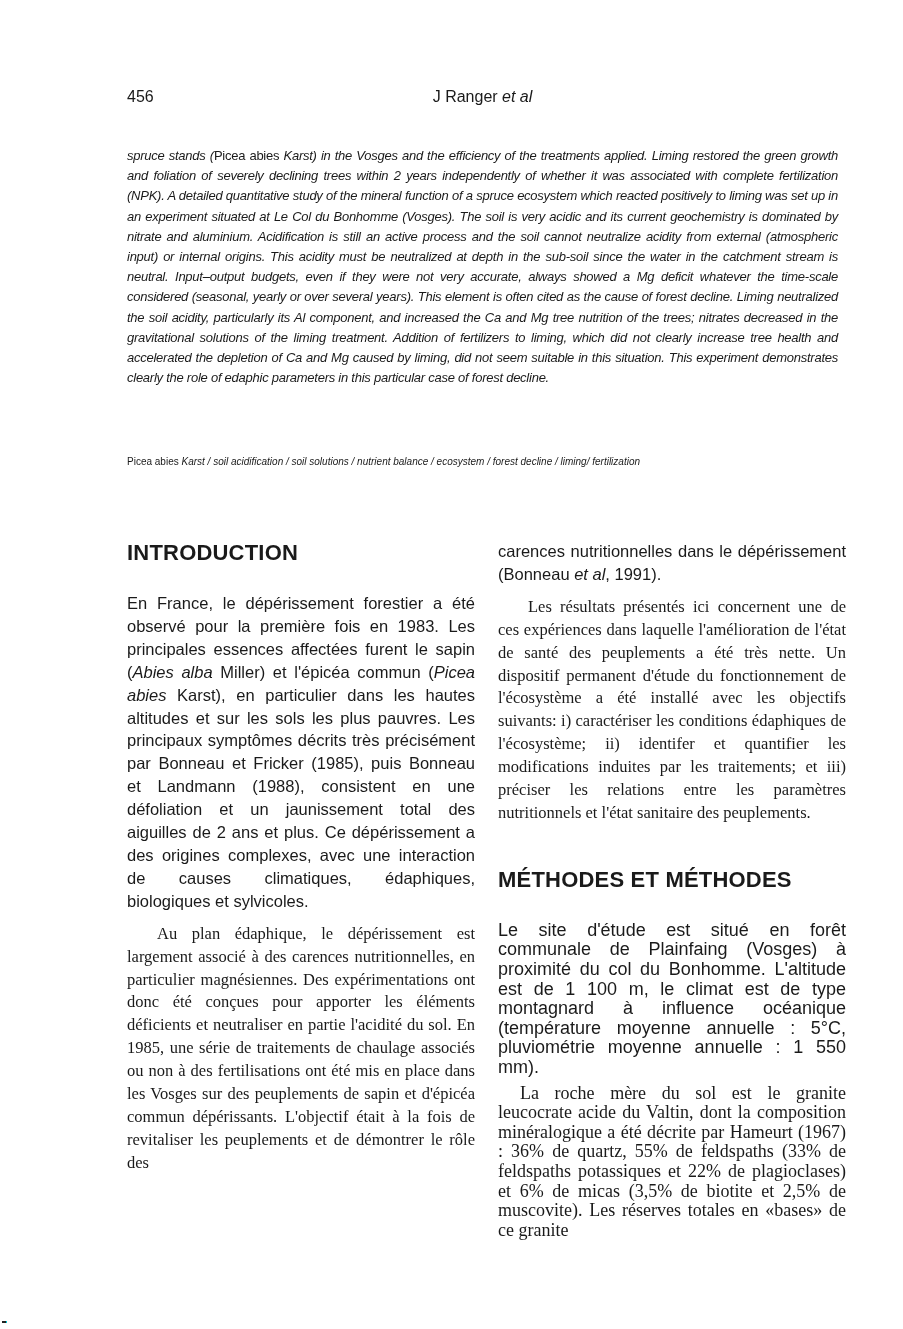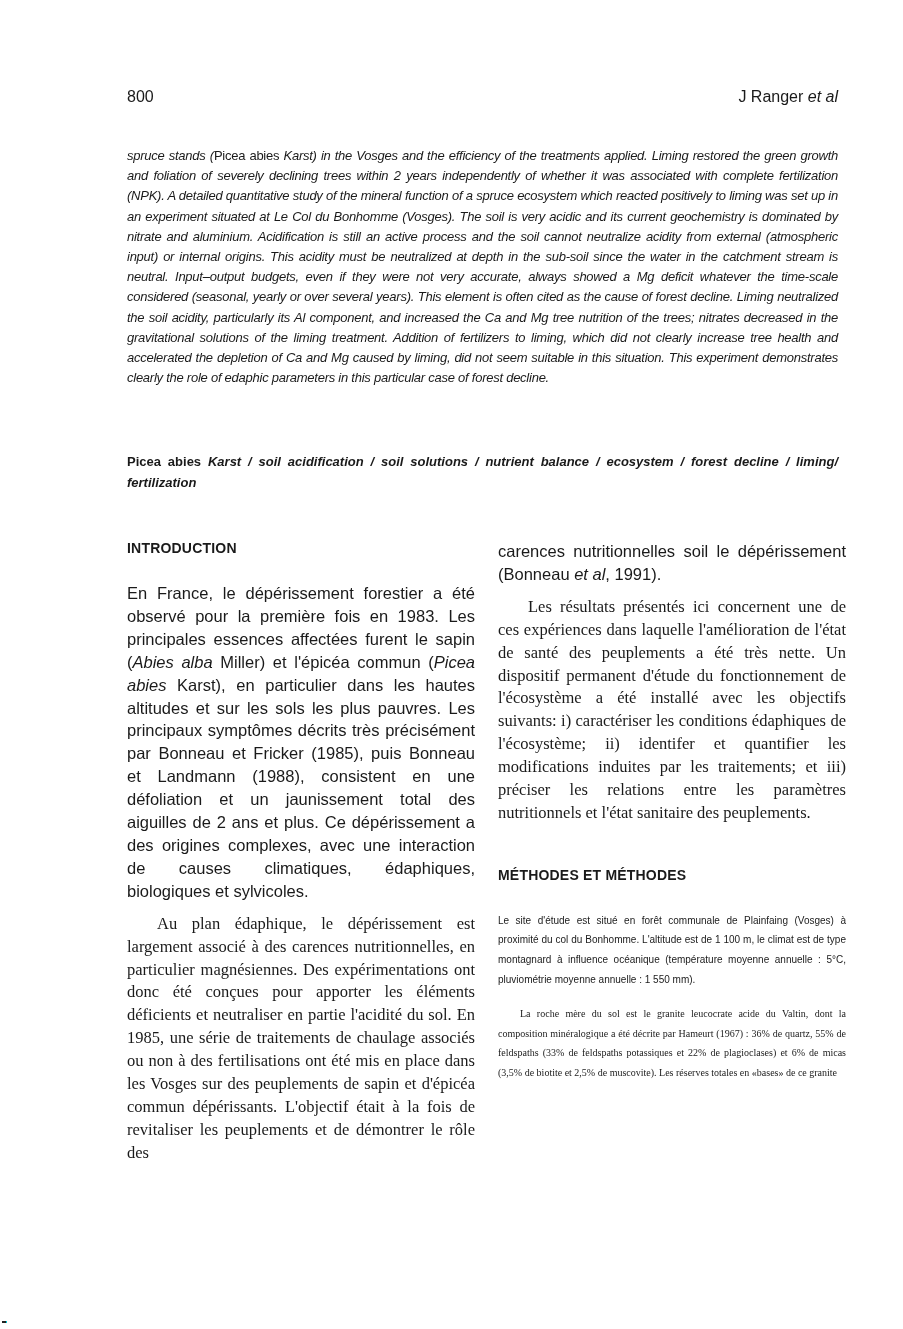--- a/index.html
+++ b/index.html
@@ -25,21 +25,21 @@
     }
     .page-number {
       position: absolute;
       left: 0;
       top: 0;
     }
     .running-author {
       position: absolute;
       left: 0;
       right: 0;
-      text-align: right;
+      text-align: center;
     }
     .running-author i { font-style: italic; }
 
     .abstract {
       position: absolute;
       top: 146px;
       left: 127px;
       width: 711px;
       font-size: 13px;
       line-height: 20.2px;
@@ -47,51 +47,51 @@
       text-align: justify;
       letter-spacing: -0.25px;
     }
     .abstract .upright { font-style: normal; }
 
     .keywords {
       position: absolute;
       top: 452px;
       left: 127px;
       width: 711px;
-      font-size: 13px;
+      font-size: 10px;
       line-height: 20.5px;
-      font-weight: bold;
+      font-weight: normal;
       text-align: justify;
     }
     .keywords .kw-italic { font-style: italic; }
 
     .col {
       position: absolute;
       width: 348px;
     }
     .col-left { left: 127px; top: 540px; }
     .col-right { left: 498px; top: 540px; }
 
     .section-heading {
-      font-size: 14px;
+      font-size: 22px;
       font-weight: bold;
       letter-spacing: 0.2px;
       margin: 0;
     }
     .body-text {
       font-size: 16.5px;
       line-height: 22.9px;
       text-align: justify;
       margin: 0;
     }
     .body-text i { font-style: italic; }
     .indent { text-indent: 30px; font-family: Liberation Serif, serif; }
 
     .small-text {
-      font-size: 10px;
+      font-size: 18px;
       line-height: 19.6px;
       text-align: justify;
       margin: 0;
     }
 
     .scan-mark {
       position: absolute;
       left: 2px;
       bottom: 6px;
       width: 4px;
@@ -104,36 +104,36 @@
       bottom: 6px;
       width: 1px;
       height: 2px;
       background: #00c8d8;
     }
   </style>
 </head>
 <body>
 
 <div class="running-head">
-  <span class="page-number">800</span>
+  <span class="page-number">456</span>
   <span class="running-author"><span>J Ranger</span> <i>et al</i></span>
 </div>
 
 <div class="abstract"><span>spruce stands (</span><span class="upright">Picea abies</span><span> Karst) in the Vosges and the efficiency of the treatments applied. Liming restored the green growth and foliation of severely declining trees within 2 years independently of whether it was associated with complete fertilization (NPK). A detailed quantitative study of the mineral function of a spruce ecosystem which reacted positively to liming was set up in an experiment situated at Le Col du Bonhomme (Vosges). The soil is very acidic and its current geochemistry is dominated by nitrate and aluminium. Acidification is still an active process and the soil cannot neutralize acidity from external (atmospheric input) or internal origins. This acidity must be neutralized at depth in the sub-soil since the water in the catchment stream is neutral. Input–output budgets, even if they were not very accurate, always showed a Mg deficit whatever the time-scale considered (seasonal, yearly or over several years). This element is often cited as the cause of forest decline. Liming neutralized the soil acidity, particularly its Al component, and increased the Ca and Mg tree nutrition of the trees; nitrates decreased in the gravitational solutions of the liming treatment. Addition of fertilizers to liming, which did not clearly increase tree health and accelerated the depletion of Ca and Mg caused by liming, did not seem suitable in this situation. This experiment demonstrates clearly the role of edaphic parameters in this particular case of forest decline.</span></div>
 
 <div class="keywords"><span>Picea abies</span><span class="kw-italic"> Karst / soil acidification / soil solutions / nutrient balance / ecosystem / forest decline / liming/ fertilization</span></div>
 
 <div class="col col-left">
   <h2 class="section-heading">INTRODUCTION</h2>
   <p class="body-text" style="margin-top:26px;"><span>En France, le dépérissement forestier a été observé pour la première fois en 1983. Les principales essences affectées furent le sapin (</span><i>Abies alba</i><span> Miller) et l'épicéa commun (</span><i>Picea abies</i><span> Karst), en particulier dans les hautes altitudes et sur les sols les plus pauvres. Les principaux symptômes décrits très précisément par Bonneau et Fricker (1985), puis Bonneau et Landmann (1988), consistent en une défoliation et un jaunissement total des aiguilles de 2 ans et plus. Ce dépérissement a des origines complexes, avec une interaction de causes climatiques, édaphiques, biologiques et sylvicoles.</span></p>
   <p class="body-text indent" style="margin-top:10px;">Au plan édaphique, le dépérissement est largement associé à des carences nutritionnelles, en particulier magnésiennes. Des expérimentations ont donc été conçues pour apporter les éléments déficients et neutraliser en partie l'acidité du sol. En 1985, une série de traitements de chaulage associés ou non à des fertilisations ont été mis en place dans les Vosges sur des peuplements de sapin et d'épicéa commun dépérissants. L'objectif était à la fois de revitaliser les peuplements et de démontrer le rôle des</p>
 </div>
 
 <div class="col col-right">
-  <p class="body-text"><span>carences nutritionnelles soil le dépérissement (Bonneau </span><i>et al</i><span>, 1991).</span></p>
+  <p class="body-text"><span>carences nutritionnelles dans le dépérissement (Bonneau </span><i>et al</i><span>, 1991).</span></p>
   <p class="body-text indent" style="margin-top:10px;">Les résultats présentés ici concernent une de ces expériences dans laquelle l'amélioration de l'état de santé des peuplements a été très nette. Un dispositif permanent d'étude du fonctionnement de l'écosystème a été installé avec les objectifs suivants: i) caractériser les conditions édaphiques de l'écosystème; ii) identifer et quantifier les modifications induites par les traitements; et iii) préciser les relations entre les paramètres nutritionnels et l'état sanitaire des peuplements.</p>
   <h2 class="section-heading" style="margin-top:42px;">MÉTHODES ET MÉTHODES</h2>
   <p class="small-text" style="margin-top:28px;">Le site d'étude est situé en forêt communale de Plainfaing (Vosges) à proximité du col du Bonhomme. L'altitude est de 1 100 m, le climat est de type montagnard à influence océanique (température moyenne annuelle : 5°C, pluviométrie moyenne annuelle : 1 550 mm).</p>
-  <p class="small-text indent" style="margin-top:15px; text-indent:22px;">La roche mère du sol est le granite leucocrate acide du Valtin, dont la composition minéralogique a été décrite par Hameurt (1967) : 36% de quartz, 55% de feldspaths (33% de feldspaths potassiques et 22% de plagioclases) et 6% de micas (3,5% de biotite et 2,5% de muscovite). Les réserves totales en «bases» de ce granite</p>
+  <p class="small-text indent" style="margin-top:6px; text-indent:22px;">La roche mère du sol est le granite leucocrate acide du Valtin, dont la composition minéralogique a été décrite par Hameurt (1967) : 36% de quartz, 55% de feldspaths (33% de feldspaths potassiques et 22% de plagioclases) et 6% de micas (3,5% de biotite et 2,5% de muscovite). Les réserves totales en «bases» de ce granite</p>
 </div>
 
 <div class="scan-mark"></div>
 <div class="scan-mark-cyan"></div>
 
 </body></html>

